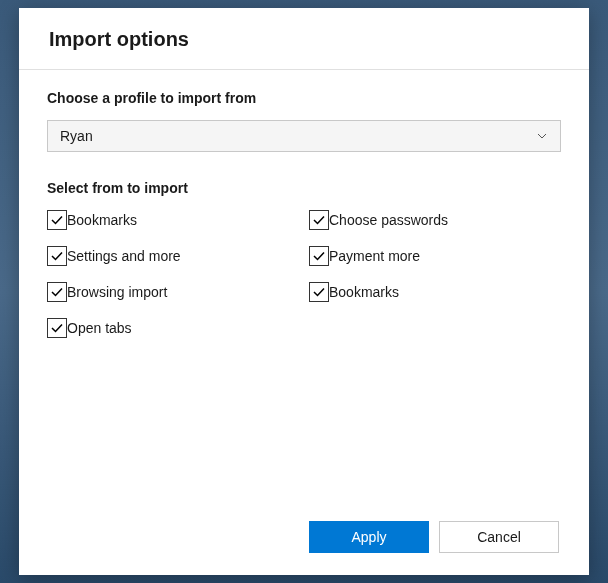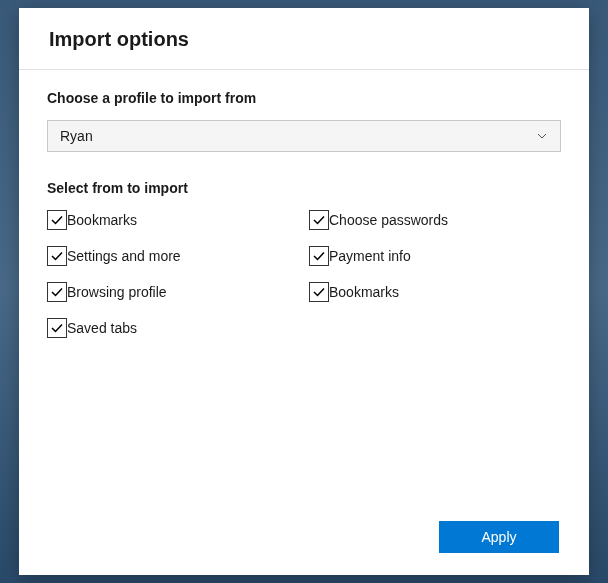--- a/index.html
+++ b/index.html
@@ -171,49 +171,50 @@
         </div>
         <span class="checkbox-label">Settings and more</span>
       </div>
 
       <div class="checkbox-item">
         <div class="checkbox-box">
           <svg width="14" height="14" viewBox="0 0 14 14">
               <path d="M2 7 L5.5 10.5 L12 3.5" stroke="#000" stroke-width="1.5" fill="none"></path>
             </svg>
         </div>
-        <span class="checkbox-label">Payment info</span>
-      </div>
-
-      <div class="checkbox-item">
-        <div class="checkbox-box">
-          <svg width="14" height="14" viewBox="0 0 14 14">
-              <path d="M2 7 L5.5 10.5 L12 3.5" stroke="#000" stroke-width="1.5" fill="none"></path>
-            </svg>
-        </div>
-        <span class="checkbox-label">Browsing profile</span>
+        <span class="checkbox-label">Payment more</span>
+      </div>
+
+      <div class="checkbox-item">
+        <div class="checkbox-box">
+          <svg width="14" height="14" viewBox="0 0 14 14">
+              <path d="M2 7 L5.5 10.5 L12 3.5" stroke="#000" stroke-width="1.5" fill="none"></path>
+            </svg>
+        </div>
+        <span class="checkbox-label">Browsing import</span>
       </div>
 
       <div class="checkbox-item">
         <div class="checkbox-box">
           <svg width="14" height="14" viewBox="0 0 14 14">
               <path d="M2 7 L5.5 10.5 L12 3.5" stroke="#000" stroke-width="1.5" fill="none"></path>
             </svg>
         </div>
         <span class="checkbox-label">Bookmarks</span>
       </div>
 
       <div class="checkbox-item">
         <div class="checkbox-box">
           <svg width="14" height="14" viewBox="0 0 14 14">
               <path d="M2 7 L5.5 10.5 L12 3.5" stroke="#000" stroke-width="1.5" fill="none"></path>
             </svg>
         </div>
-        <span class="checkbox-label">Saved tabs</span>
+        <span class="checkbox-label">Open tabs</span>
       </div>
 
     </div>
   </div>
 
   <div class="footer">
     <button class="btn btn-primary">Apply</button>
+    <button class="btn btn-secondary">Cancel</button>
   </div>
 </div>
 
 </body></html>

